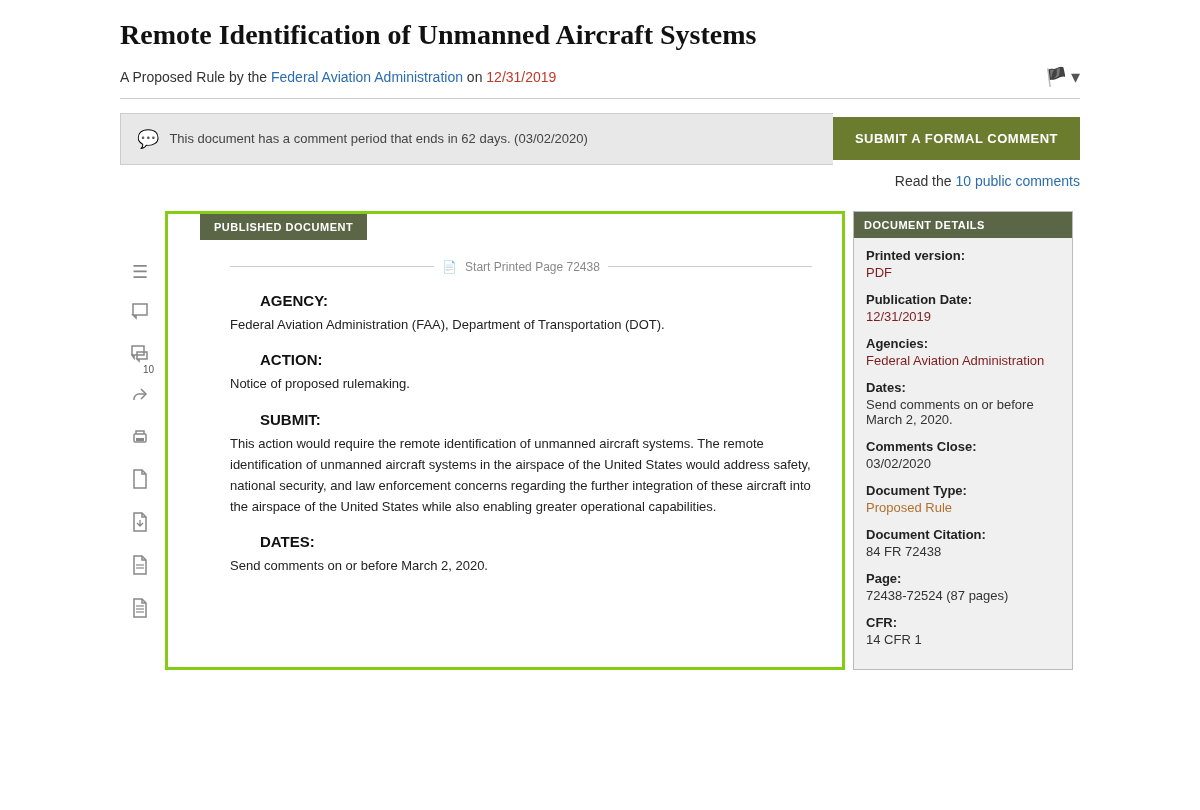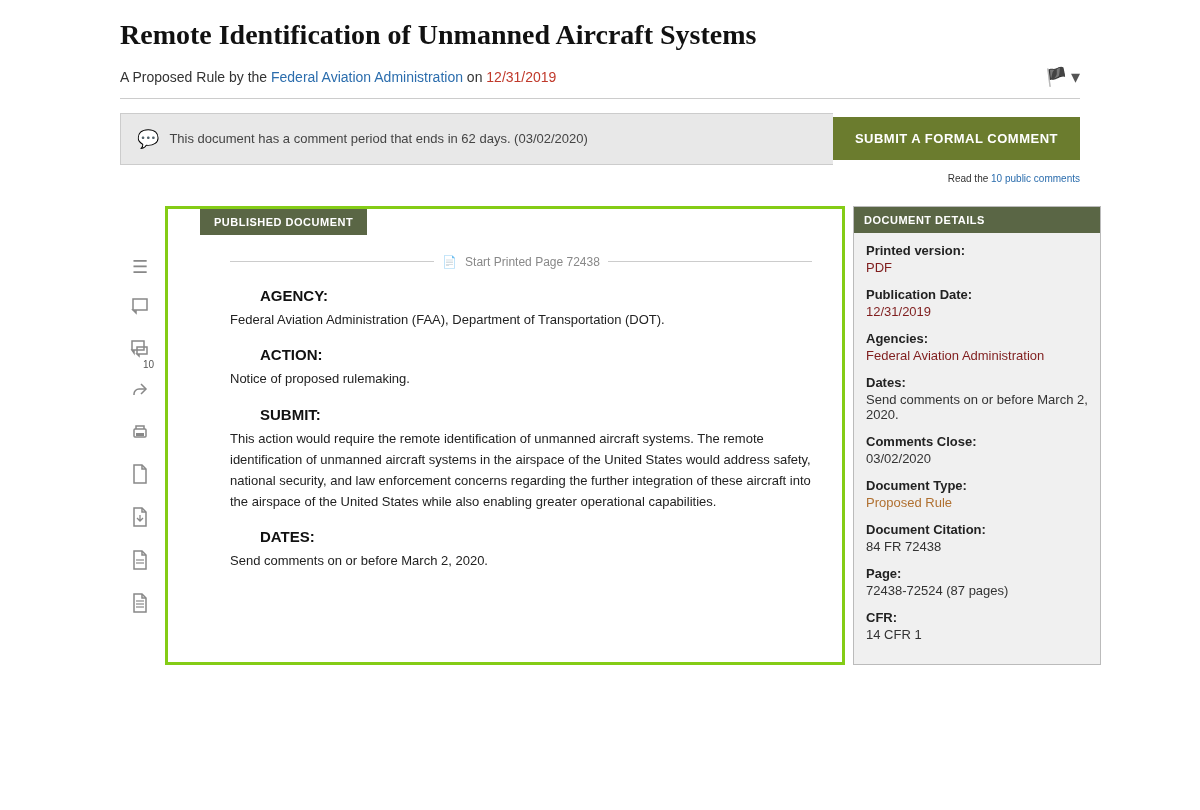--- a/index.html
+++ b/index.html
@@ -94,21 +94,21 @@
       border: none;
       cursor: pointer;
       letter-spacing: 0.5px;
       white-space: nowrap;
     }
 
     .public-comments-link {
       text-align: right;
       margin: 8px 120px 0 120px;
       font-family: Arial, sans-serif;
-      font-size: 10px;
+      font-size: 14px;
       color: #333;
     }
 
     .public-comments-link a {
       color: #2b6dad;
       text-decoration: none;
     }
 
     
     .doc-area {
@@ -209,21 +209,21 @@
 
     .doc-section-body {
       font-family: Arial, sans-serif;
       font-size: 13px;
       color: #222;
       line-height: 1.6;
     }
 
     
     .doc-details {
-      width: 248px;
+      width: 220px;
       margin-left: 8px;
       border: 1px solid #bbb;
       background: #f0f0f0;
     }
 
     .details-header {
       background: #5a6645;
       color: #fff;
       font-family: Arial, sans-serif;
       font-size: 11px;

